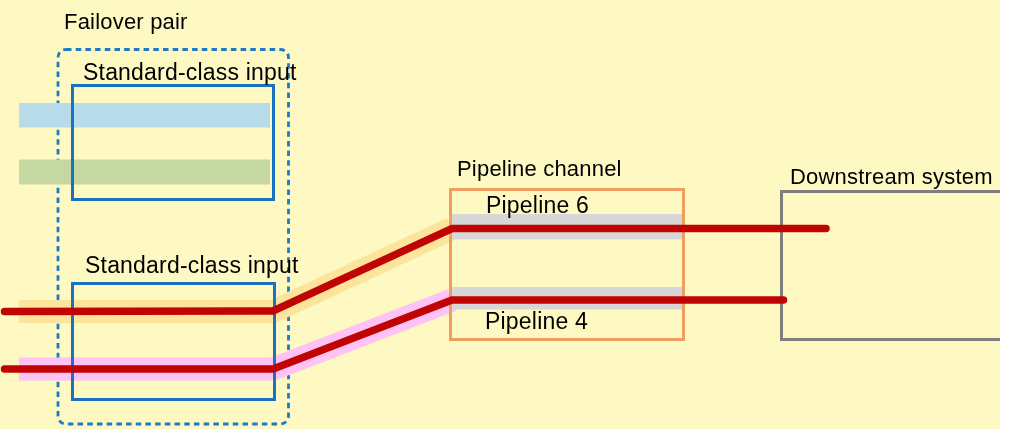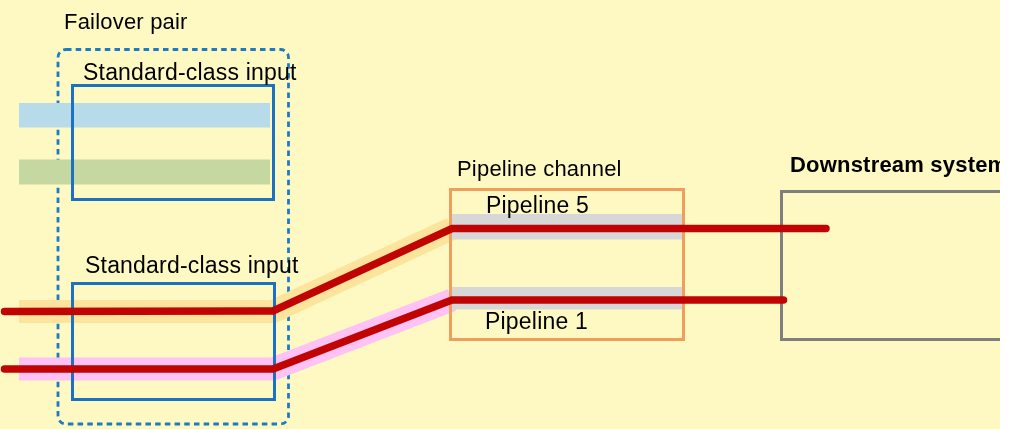--- a/index.html
+++ b/index.html
@@ -47,21 +47,21 @@
   #box-input-top    { left: 71px;  top: 84px;  width: 204px; height: 117px; }
   #box-input-bottom { left: 71px;  top: 282px; width: 205px; height: 119px; }
   #box-channel      { left: 449px; top: 188px; width: 236px; height: 153px; }
   #box-downstream   { left: 780px; top: 190px; width: 252px; height: 151px; }
   #lbl-failover   { left: 64px;  top: 9px; }
   #lbl-input-top  { left: 83px;  top: 59px; }
   #lbl-input-bot  { left: 85px;  top: 252px; }
   #lbl-channel    { left: 457px; top: 156px; }
   #lbl-pipe0      { left: 486px; top: 192px; }
   #lbl-pipe1      { left: 485px; top: 308px; }
-  #lbl-downstream { left: 790px; top: 152px; font-weight: bold; }
+  #lbl-downstream { left: 790px; top: 164px; }
 </style>
 </head>
 <body>
 
 <div class="canvas">
 
   <svg id="bands-svg" class="layer" viewBox="0 0 1036 429">
     <rect x="58" y="49.5" width="230.5" height="374.5" rx="8" ry="8" fill="none" stroke-width="2.8" stroke-dasharray="5.5 4.2" stroke="#1d7bc6"></rect>
 
     <rect x="19" y="103" width="251" height="24.5" fill="#b7dbe9"></rect>
@@ -87,18 +87,18 @@
   <svg id="lines-svg" class="layer" viewBox="0 0 1036 429">
     <path d="M4.5,311.5 L273,311 L452,228.5 L826,228.5" fill="none" stroke-width="7.5" stroke-linecap="round" stroke-linejoin="miter" stroke="#c00404"></path>
     <path d="M4.5,369 L273,369 L452,300 L783.5,300" fill="none" stroke-width="7.5" stroke-linecap="round" stroke-linejoin="miter" stroke="#c00404"></path>
   </svg>
 
   <div id="labels-layer" class="layer">
     <div class="lbl lbl-title" id="lbl-failover">Failover pair</div>
     <div class="lbl" id="lbl-input-top">Standard-class input</div>
     <div class="lbl" id="lbl-input-bot">Standard-class input</div>
     <div class="lbl lbl-title" id="lbl-channel">Pipeline channel</div>
-    <div class="lbl" id="lbl-pipe0">Pipeline 5</div>
-    <div class="lbl" id="lbl-pipe1">Pipeline 1</div>
+    <div class="lbl" id="lbl-pipe0">Pipeline 6</div>
+    <div class="lbl" id="lbl-pipe1">Pipeline 4</div>
     <div class="lbl lbl-title" id="lbl-downstream">Downstream system</div>
   </div>
 
 </div>
 
 </body></html>

